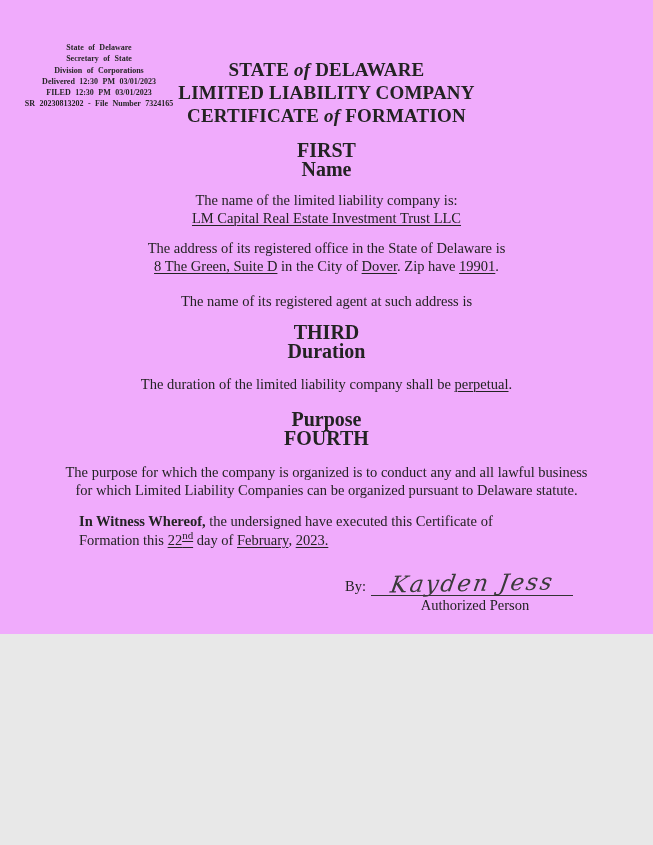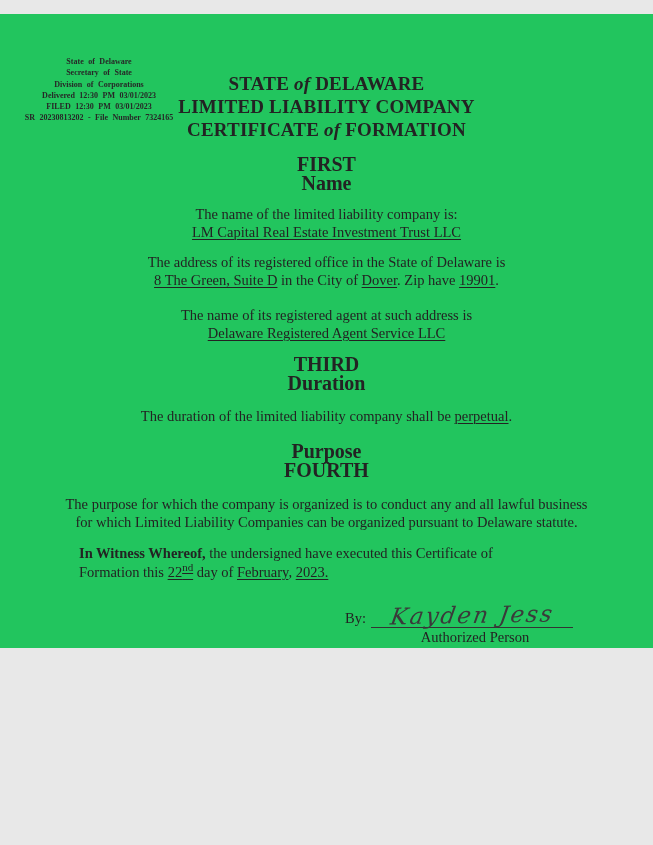--- a/index.html
+++ b/index.html
@@ -4,22 +4,22 @@
 <style>
   html, body {
     margin: 0;
     padding: 0;
     background: #e8e8e8;
   }
   .page {
     position: relative;
     width: 653px;
     height: 634px;
-    margin: 14px auto;
-    background: #22c55e;
+    margin: 0 auto;
+    background: #f0abfc;
     color: #1f1f1f;
     font-family: "Liberation Serif", serif;
     overflow: hidden;
   }
   
   .stamp {
     position: absolute;
     left: 18px;
     top: 42px;
     width: 162px;
@@ -151,21 +151,21 @@
     <div><span>CERTIFICATE</span> <span class="of">of</span> <span>FORMATION</span></div>
   </div>
 
   <div class="sec-head mt-first">
     <div>FIRST</div>
     <div>Name</div>
   </div>
   <p class="body"><span>The name of the limited liability company is:</span><br><span class="u">LM Capital Real Estate Investment Trust LLC</span></p>
 
   <p class="body"><span>The address of its registered office in the State of Delaware is</span><br><span class="u">8 The Green, Suite D</span><span> in the City of </span><span class="u">Dover</span><span>. Zip have </span><span class="u">19901</span><span>.</span></p>
-  <p class="body gap-lg"><span>The name of its registered agent at such address is</span><br><span class="u">Delaware Registered Agent Service LLC</span></p>
+  <p class="body gap-lg"><span>The name of its registered agent at such address is</span><br></p>
 
   <div class="sec-head mt-third">
     <div>THIRD</div>
     <div>Duration</div>
   </div>
   <p class="body" style="margin-top:14px"><span>The duration of the limited liability company shall be </span><span class="u">perpetual</span><span>.</span></p>
 
   <div class="sec-head mt-fourth">
     <div>Purpose</div>
     <div>FOURTH</div>

